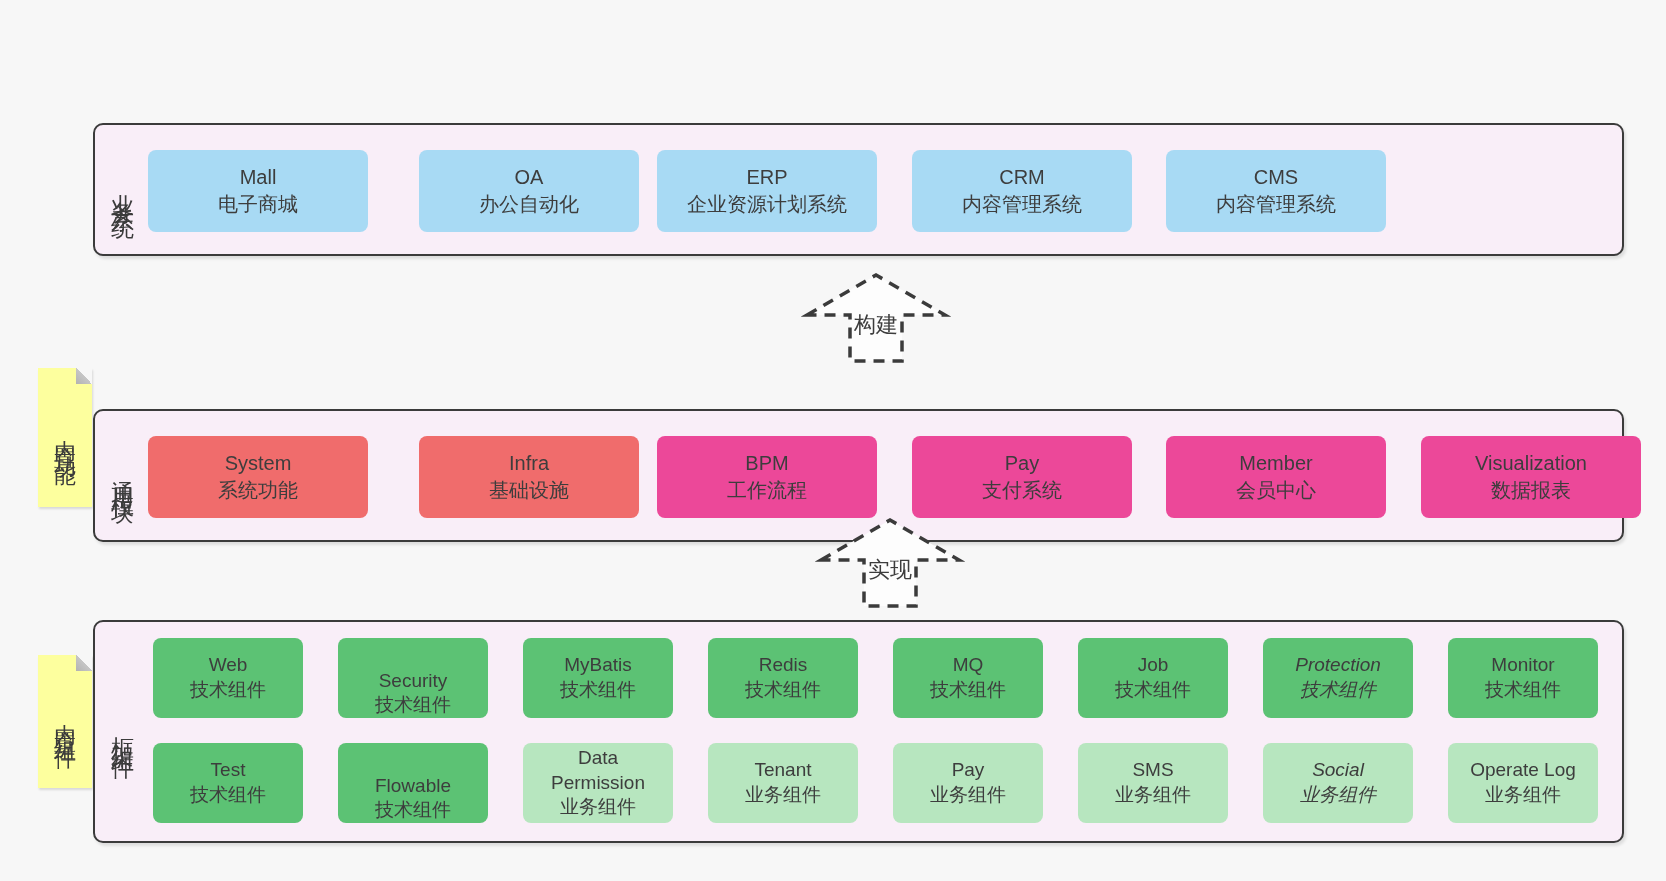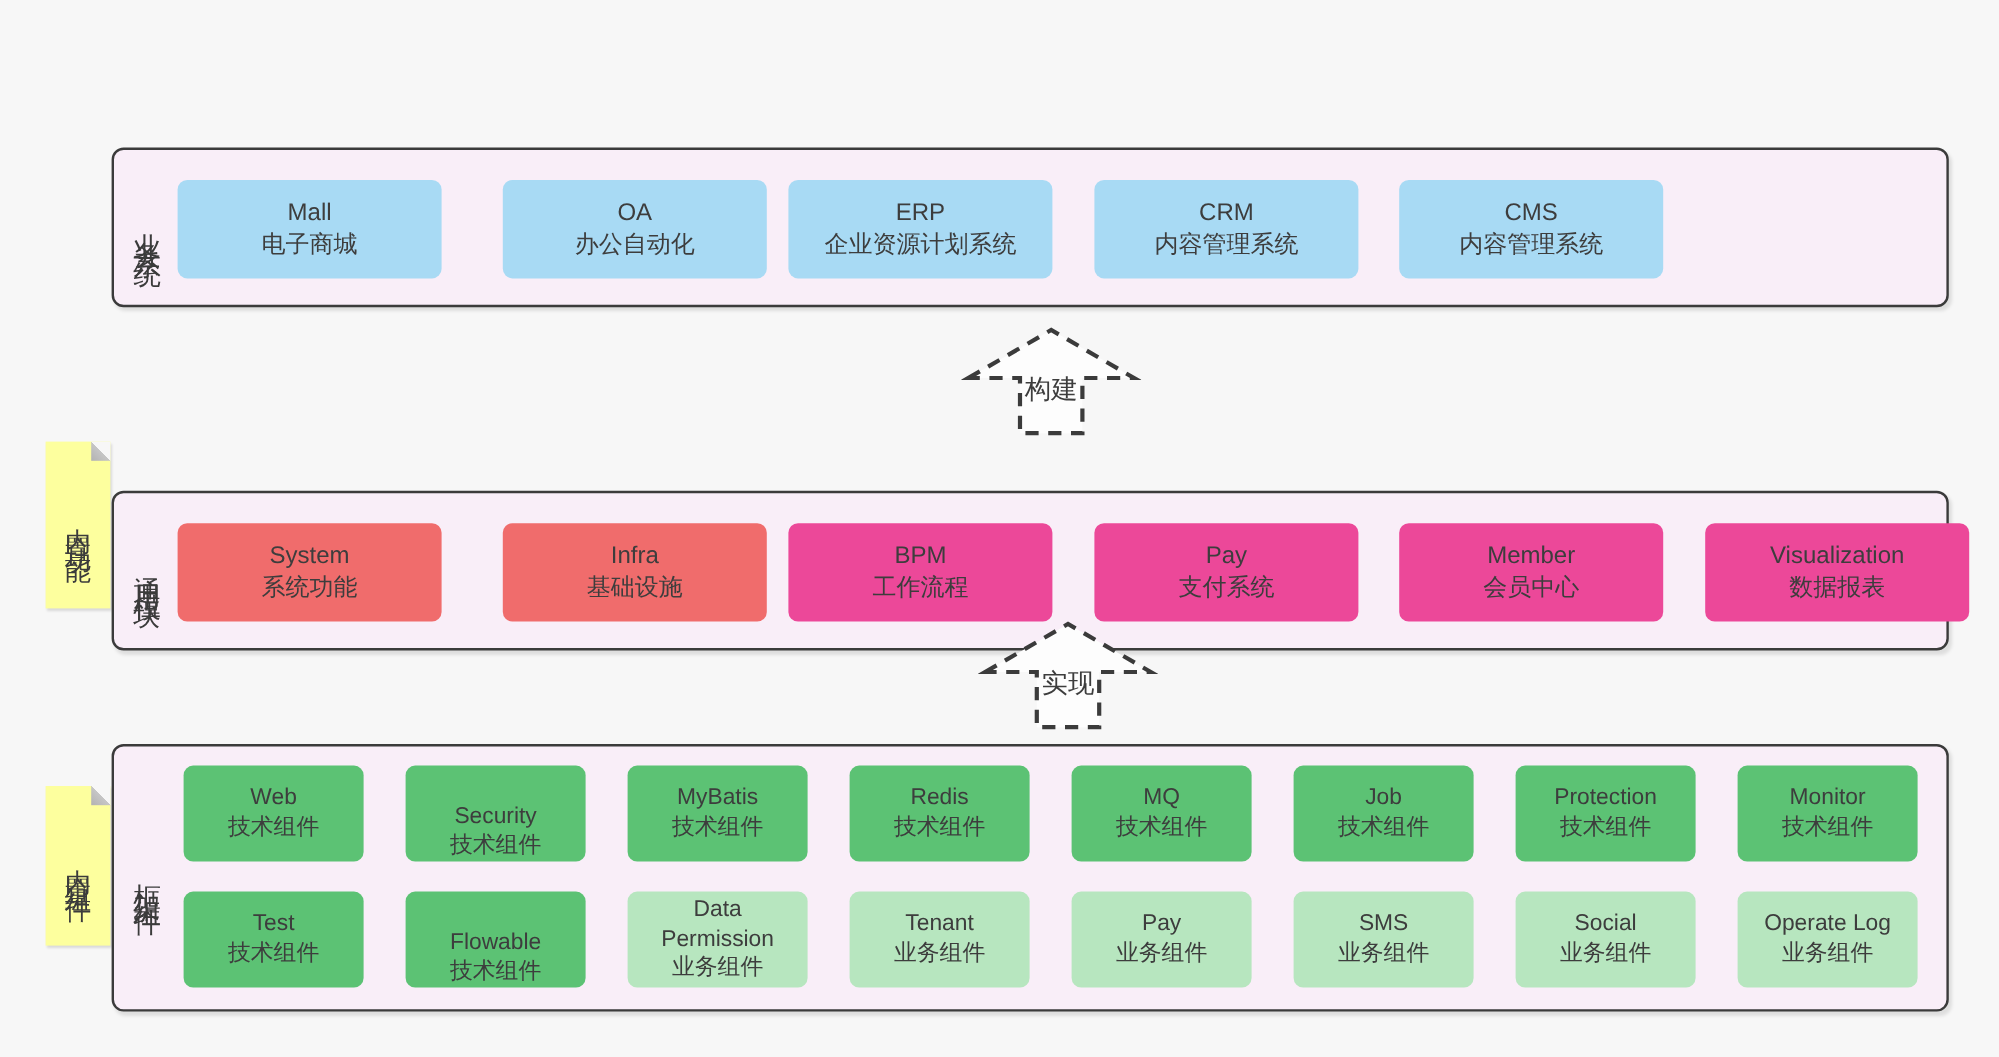--- a/index.html
+++ b/index.html
@@ -29,21 +29,21 @@
   }
   .blue{background:#a8daf4;}
   .red{background:#f06c6c;}
   .pink{background:#ec4899;}
   .green{background:#5cc274;}
   .lgreen{background:#b7e6bf;}
   .c1{left:53px;}.c2{left:324px;}.c3{left:562px;}.c4{left:817px;}.c5{left:1071px;}.c6{left:1326px;}
   #band1 .box,#band2 .box{top:25px;}
   #band3 .box{width:150px;height:80px;font-size:19px;line-height:1.3;padding:0 10px;}
   .g1{left:58px;}.g2{left:243px;justify-content:flex-end;}.g3{left:428px;}.g4{left:613px;}
-  .g5{left:798px;}.g6{left:983px;}.g7{left:1168px;}.g8{left:1353px;}
+  .g5{left:798px;}.g6{left:983px;}.g7{left:1168px;font-style:italic;}.g8{left:1353px;}
   .row1{top:16px;}.row2{top:121px;}
   .sticky{
     position:absolute;left:38px;width:54px;background:#fdff9e;
     display:flex;align-items:center;justify-content:center;
     box-shadow:1px 2px 2px rgba(0,0,0,0.12);
   }
   #sticky1{top:368px;height:139px;}
   #sticky2{top:655px;height:133px;}
   .sticky .fold{
     position:absolute;top:0;right:0;width:16px;height:16px;

